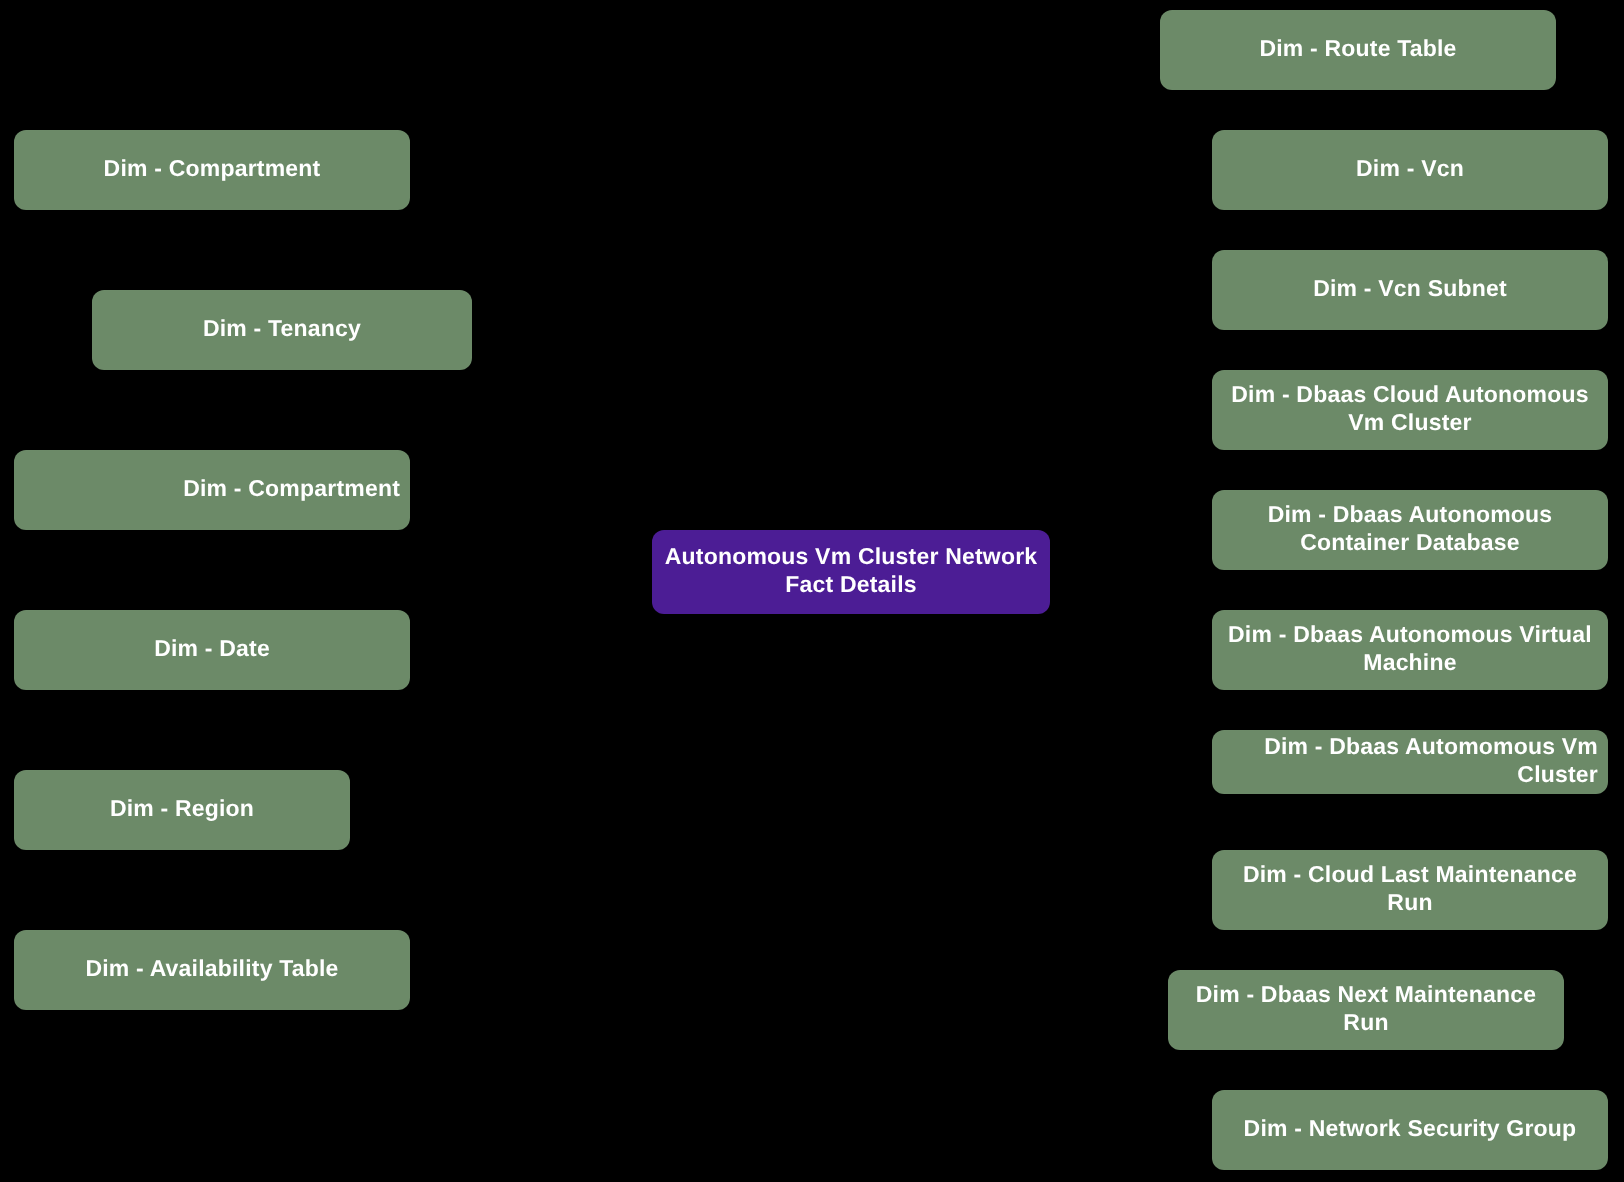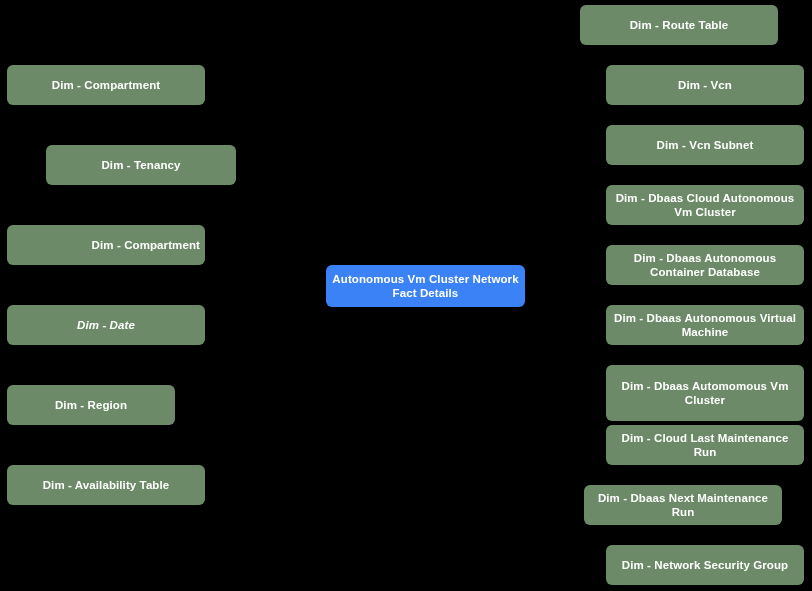--- a/index.html
+++ b/index.html
@@ -33,42 +33,42 @@
     line-height: 14px;
     letter-spacing: 0.1px;
     border-radius: 6px;
     padding: 2px 5px;
     -webkit-font-smoothing: antialiased;
   }
   .node-dim {
     background: #6c8a68;
   }
   .node-fact {
-    background: #3b82f6;
+    background: #4c1d95;
   }
   .node-label {
     display: block;
     width: 100%;
   }
 </style>
 </head>
 <body>
 
 <div id="diagram">
 
   <div class="node node-dim" style="left:7px; top:65px; width:198px; height:40px;">
     <span class="node-label">Dim - Compartment</span>
   </div>
   <div class="node node-dim" style="left:23px; top:145px; width:190px; height:40px;margin-left:23px;">
     <span class="node-label">Dim - Tenancy</span>
   </div>
   <div class="node node-dim" style="left:7px; top:225px; width:198px; height:40px;text-align:right;">
     <span class="node-label">Dim - Compartment</span>
   </div>
-  <div class="node node-dim" style="left:7px; top:305px; width:198px; height:40px;font-style:italic;">
+  <div class="node node-dim" style="left:7px; top:305px; width:198px; height:40px;">
     <span class="node-label">Dim - Date</span>
   </div>
   <div class="node node-dim" style="left:7px; top:385px; width:168px; height:40px;">
     <span class="node-label">Dim - Region</span>
   </div>
   <div class="node node-dim" style="left:7px; top:465px; width:198px; height:40px;">
     <span class="node-label">Dim - Availability Table</span>
   </div>
 
   <div class="node node-fact" style="left:326px; top:265px; width:199px; height:42px;">
@@ -86,21 +86,21 @@
   </div>
   <div class="node node-dim" style="left:606px; top:185px; width:198px; height:40px;">
     <span class="node-label">Dim - Dbaas Cloud Autonomous Vm Cluster</span>
   </div>
   <div class="node node-dim" style="left:606px; top:245px; width:198px; height:40px;">
     <span class="node-label">Dim - Dbaas Autonomous Container Database</span>
   </div>
   <div class="node node-dim" style="left:606px; top:305px; width:198px; height:40px;">
     <span class="node-label">Dim - Dbaas Autonomous Virtual Machine</span>
   </div>
-  <div class="node node-dim" style="left:606px; top:365px; width:198px; height:56px;">
+  <div class="node node-dim" style="left:606px; top:365px; width:198px; height:32px;text-align:right;">
     <span class="node-label">Dim - Dbaas Automomous Vm Cluster</span>
   </div>
   <div class="node node-dim" style="left:606px; top:425px; width:198px; height:40px;">
     <span class="node-label">Dim - Cloud Last Maintenance Run</span>
   </div>
   <div class="node node-dim" style="left:584px; top:485px; width:198px; height:40px;">
     <span class="node-label">Dim - Dbaas Next Maintenance Run</span>
   </div>
   <div class="node node-dim" style="left:606px; top:545px; width:198px; height:40px;">
     <span class="node-label">Dim - Network Security Group</span>

